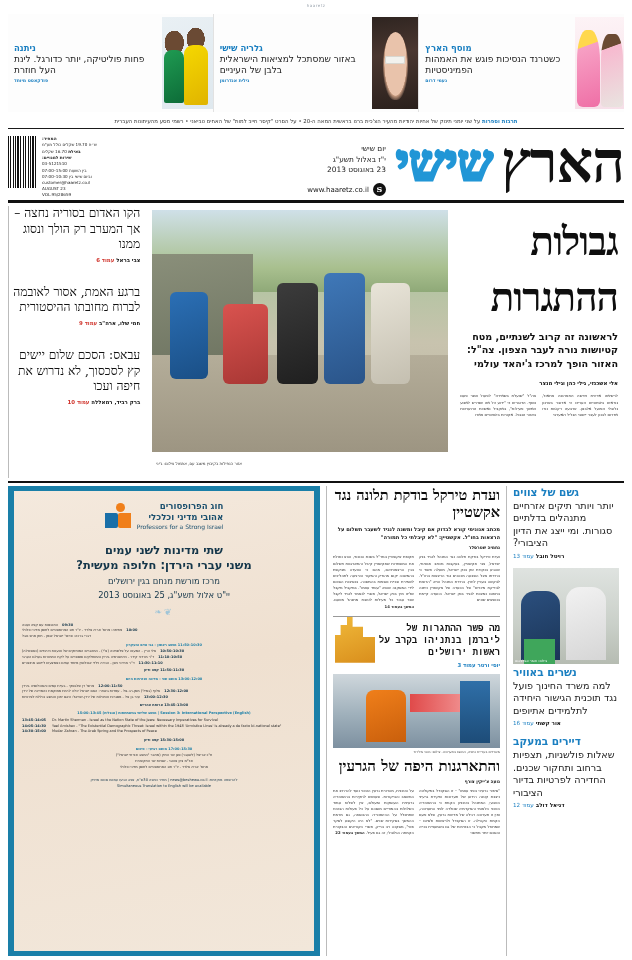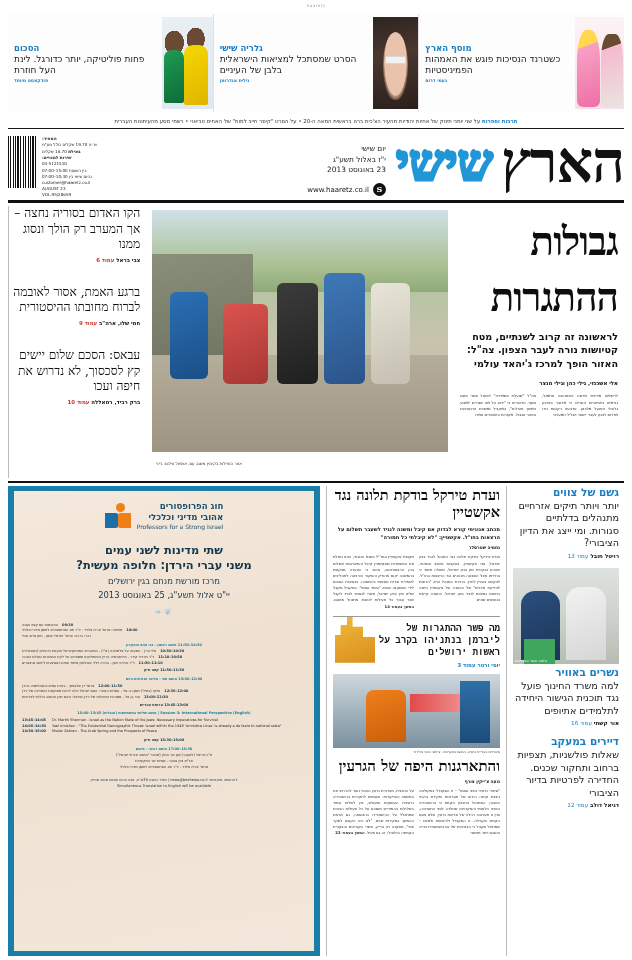--- a/index.html
+++ b/index.html
@@ -160,21 +160,21 @@
   .teaser-lead .b .pg { color: #d0342c; }
 
   
   .rule-mid { position: absolute; top: 481px; left: 8px; right: 8px; height: 2px; background: #111; }
 
   
   .lower { position: absolute; top: 486px; left: 8px; right: 8px; bottom: 4px; direction: rtl; display: flex; }
 
   
   .side { width: 118px; padding-right: 5px; padding-left: 6px; border-left: 1px solid #bbb; }
-  .side-teaser { text-align: right; margin-bottom: 9px; }
+  .side-teaser { text-align: left; margin-bottom: 9px; }
   .side-teaser .h { color: #1a7fc1; font-weight: bold; font-size: 10.5px; margin-bottom: 2px; }
   .side-teaser .d { font-size: 9.6px; line-height: 1.3; color: #1a1a1a; }
   .side-teaser .b { font-size: 5.6px; margin-top: 3px; font-weight: bold; color: #111; }
   .side-teaser .b .pg { color: #1a7fc1; font-weight: normal; }
   .side-photo { width: 100%; height: 96px; margin: 4px 0 2px; position: relative; overflow: hidden;
     background: linear-gradient(180deg,#dfe3e0 0%, #c9cfc8 60%, #b6bcb2 100%); }
   .side-photo .w1 { position:absolute; left:8%; top:24%; width:36%; height:72%;
     background: linear-gradient(160deg,#2b4f7e,#1b3557); border-radius: 14px 14px 0 0; }
   .side-photo .w2 { position:absolute; left:50%; top:20%; width:38%; height:76%;
     background: linear-gradient(160deg,#f2f2f2,#d6d6d6); border-radius: 14px 14px 0 0; }
@@ -258,29 +258,29 @@
         <div class="promo-kicker">מוסף הארץ</div>
         <div class="promo-head">כשטרנד הנסיכות פוגש את האמהות הפמיניסטיות</div>
         <div class="promo-by">נעמי דרום</div>
       </div>
     </div>
 
     <div class="promo-cell">
       <div class="promo-img ph-face"></div>
       <div class="promo-text">
         <div class="promo-kicker">גלריה שישי</div>
-        <div class="promo-head">הסרט שמסתכל למציאות הישראלית בלבן של העיניים</div>
+        <div class="promo-head">באזור שמסתכל למציאות הישראלית בלבן של העיניים</div>
         <div class="promo-by">גילית אנדרומן</div>
       </div>
     </div>
 
     <div class="promo-cell">
       <div class="promo-img ph-sport"></div>
       <div class="promo-text">
-        <div class="promo-kicker">הסכום</div>
+        <div class="promo-kicker">ניתנה</div>
         <div class="promo-head">פחות פוליטיקה, יותר כדורגל. לינת העל חוזרת</div>
         <div class="promo-by">פודקאסט מיוחד</div>
       </div>
     </div>
   </div>
 
   <div class="ticker">
     <b>תרבות וספרות</b>
     <span>על שני יומני תינוק של אחיות יהודיות מהעיר הצ'כית ברנו בראשית המאה ה-20 • על הסרט "קיסר חייב למות" של האחים טביאני • רשמי מסע מהעיתונות העברית</span>
   </div>

